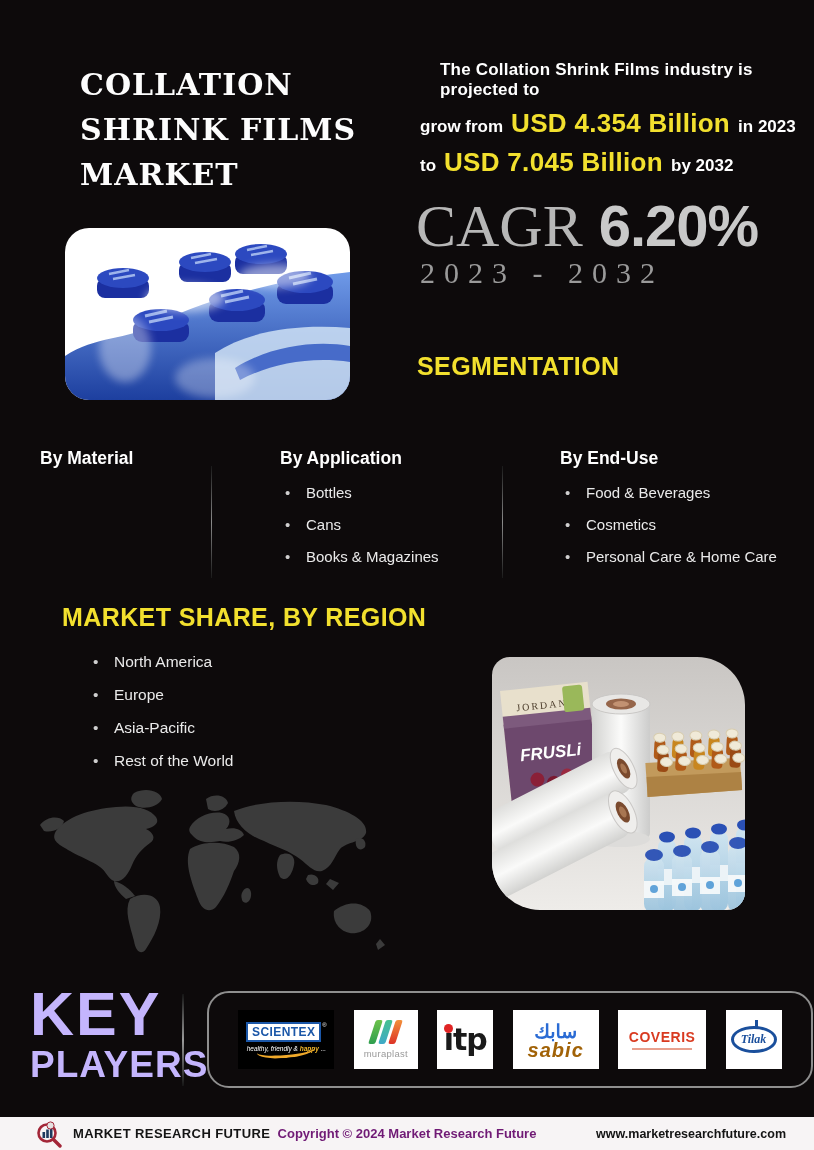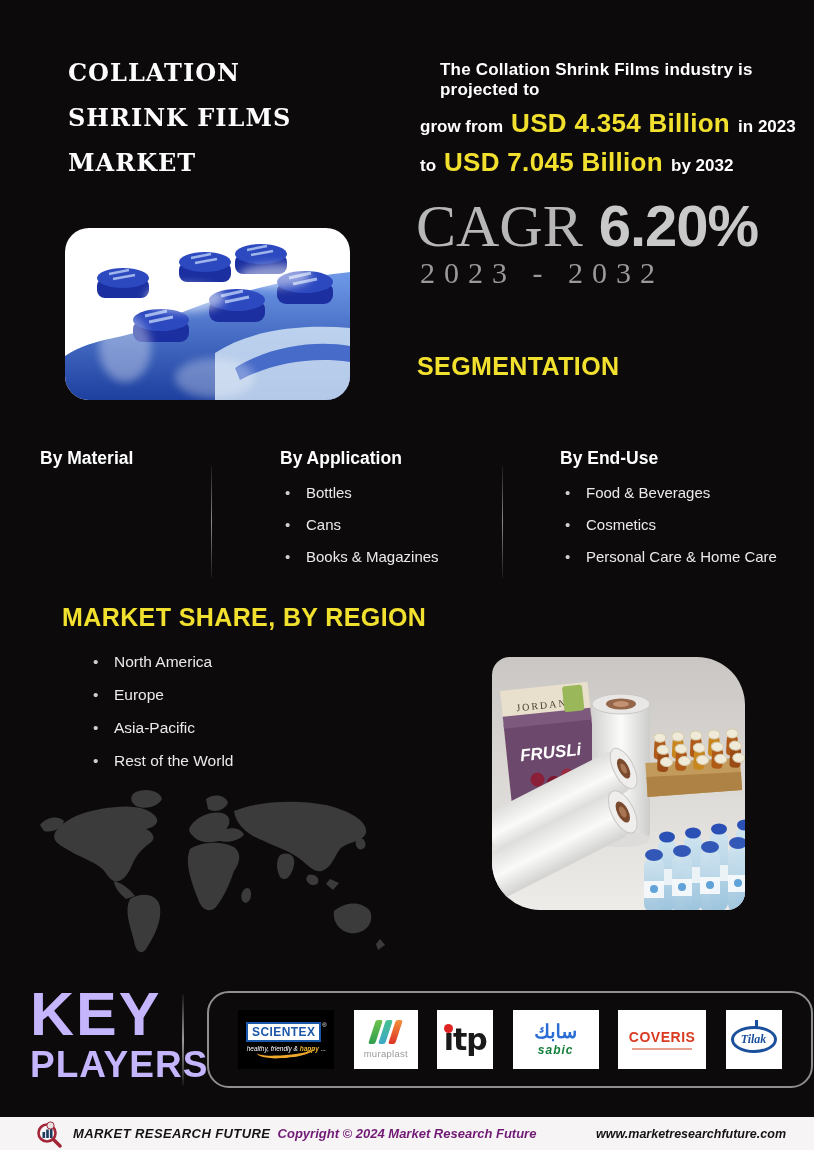--- a/index.html
+++ b/index.html
@@ -5,23 +5,23 @@
   * { box-sizing: border-box; }
   html,body { margin:0; padding:0; background:#2a2a2a; }
   .page {
     position:relative; width:814px; height:1150px; margin:0 auto;
     background:#0d0a0b; overflow:hidden;
     font-family:"Liberation Sans", sans-serif;
   }
 
   
   .title {
-    position:absolute; left:68px; top:50px; margin:0;
+    position:absolute; left:68px; top:50px; margin:12px;
     font-family:"DejaVu Serif", serif; font-weight:700;
-    font-size:24px; line-height:45px; letter-spacing:1px; color:#fdfdfd;
+    font-size:30px; line-height:45px; letter-spacing:1px; color:#fdfdfd;
   }
   .title span { display:block; }
 
   .projection { position:absolute; left:420px; top:60px; width:345px; color:#fff; }
   .p-line1 { font-size:17px; font-weight:700; letter-spacing:.2px;margin-left:20px; }
   .p-line { display:flex; align-items:baseline; gap:8px; margin-top:8px; font-weight:700; }
   .pw { font-size:17px; color:#fff; white-space:nowrap; }
   .pv { font-size:26px; color:#f2e02e; white-space:nowrap; letter-spacing:.3px; }
 
   .cagr { position:absolute; left:416px; top:192px; display:flex; align-items:baseline; gap:16px; }
@@ -102,37 +102,37 @@
   .mp-name { font-size:9.5px; color:#9a9a9a; margin-top:4px; letter-spacing:.3px; }
 
   .tile-itp { width:56px; }
   .itp-text { position:relative; font-family:"DejaVu Sans", sans-serif; font-weight:900;
     font-size:30px; line-height:34px; color:#1a1a1a; letter-spacing:-1px; }
   .itp-dot { position:absolute; left:0px; top:1px; width:9px; height:9px;
     border-radius:50%; background:#e02424; }
 
   .tile-sabic { width:86px; }
   .sb-ar { font-size:19px; font-weight:700; color:#2a6bd4; line-height:20px; }
-  .sb-en { font-size:12px; font-weight:700; font-style:italic; color:#15803d;
+  .sb-en { font-size:20px; font-weight:700; font-style:italic; color:#a16207;
     line-height:16px; letter-spacing:1px;text-align:right; }
 
   .tile-coveris { width:88px; }
   .cv-name { font-size:14px; font-weight:800; color:#d93a20; letter-spacing:.5px; }
   .cv-tagbar { width:60px; height:2px; background:#e8a08e; margin-top:3px; }
 
   .tile-tilak { width:56px; }
   .tk-ellipse { position:relative; width:46px; height:27px; border:3px solid #1a4f9c;
     border-radius:50%; display:flex; align-items:center; justify-content:center; }
   .tk-top { position:absolute; top:-9px; left:21px; width:3px; height:8px; background:#1a4f9c; }
   .tk-name { font-family:"Liberation Serif", serif; font-style:italic; font-weight:700;
     font-size:12px; color:#1a4f9c; }
 
   
   .footer { position:absolute; left:0; bottom:0; width:814px; height:33px;
-    background:#f7f4f5; display:flex; align-items:center;font-style:italic; }
+    background:#f7f4f5; display:flex; align-items:center; }
   .ft-logo { margin-left:36px; flex:0 0 auto; }
   .ft-brand { font-size:13px; font-weight:700; color:#141414; margin-left:9px; letter-spacing:.4px; }
   .ft-copy { position:absolute; left:50%; transform:translateX(-50%);
     font-size:13px; font-weight:700; color:#701a75; }
   .ft-site { position:absolute; right:28px; font-size:12.5px; font-weight:700;
     color:#141414; text-decoration:none; }
 </style>
 </head>
 <body>
 

